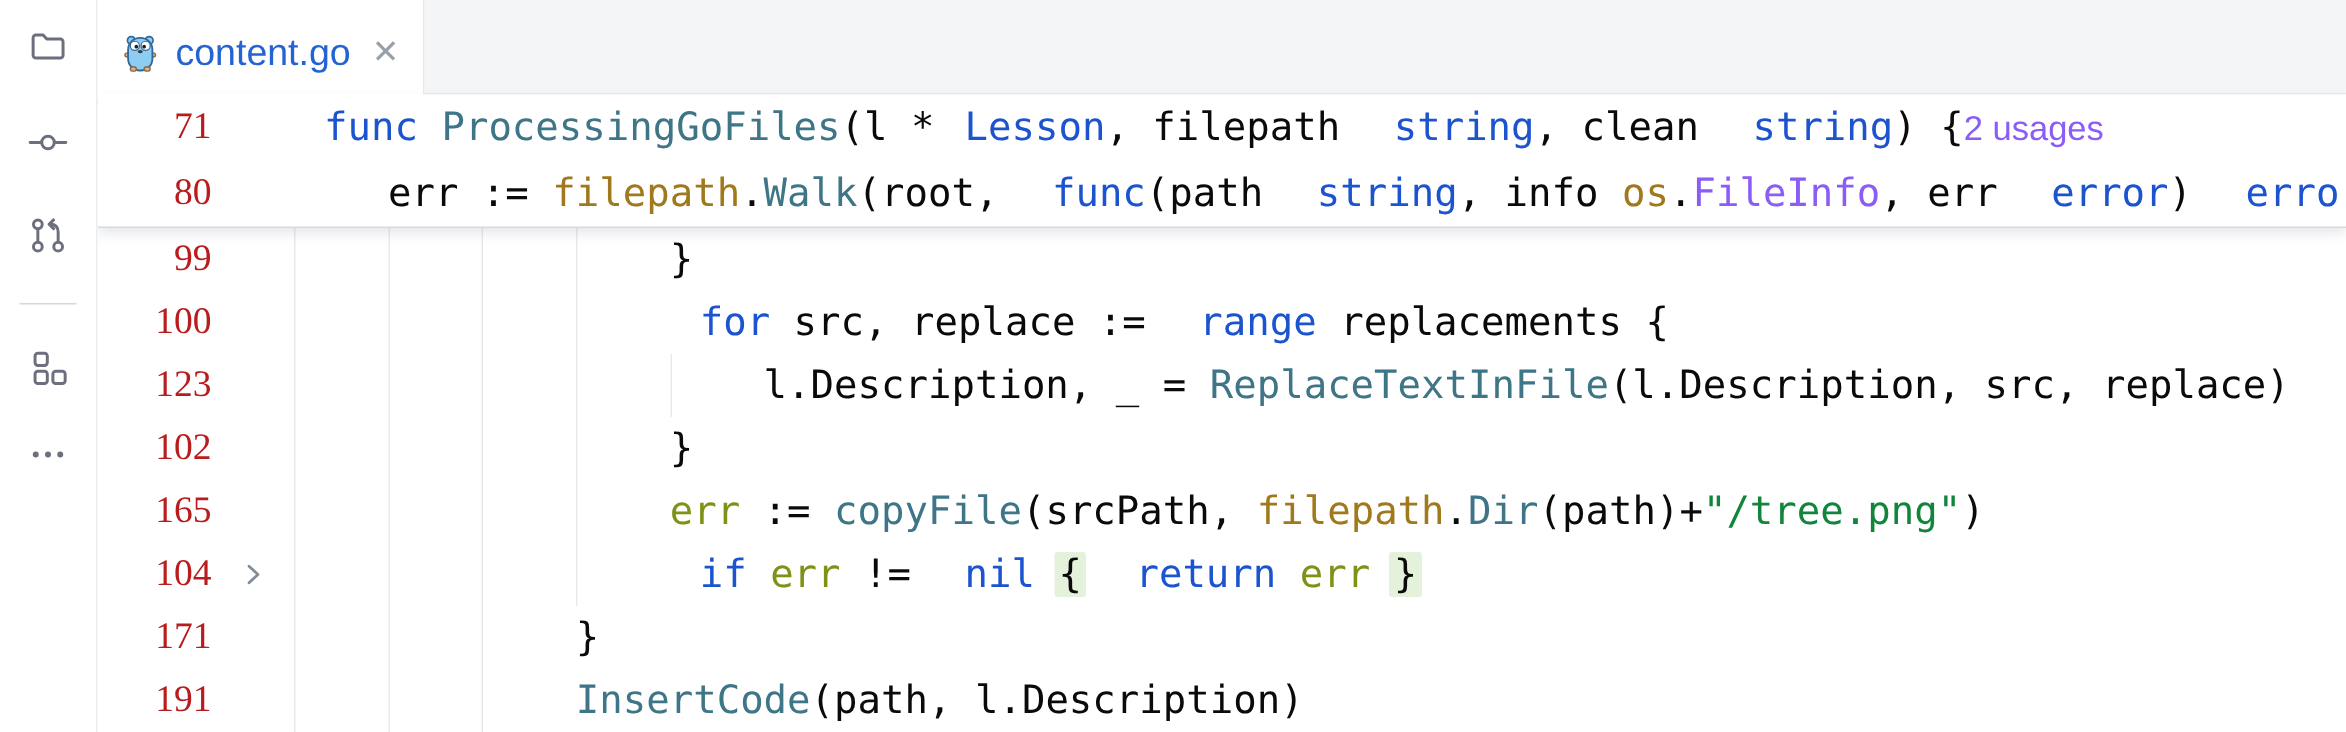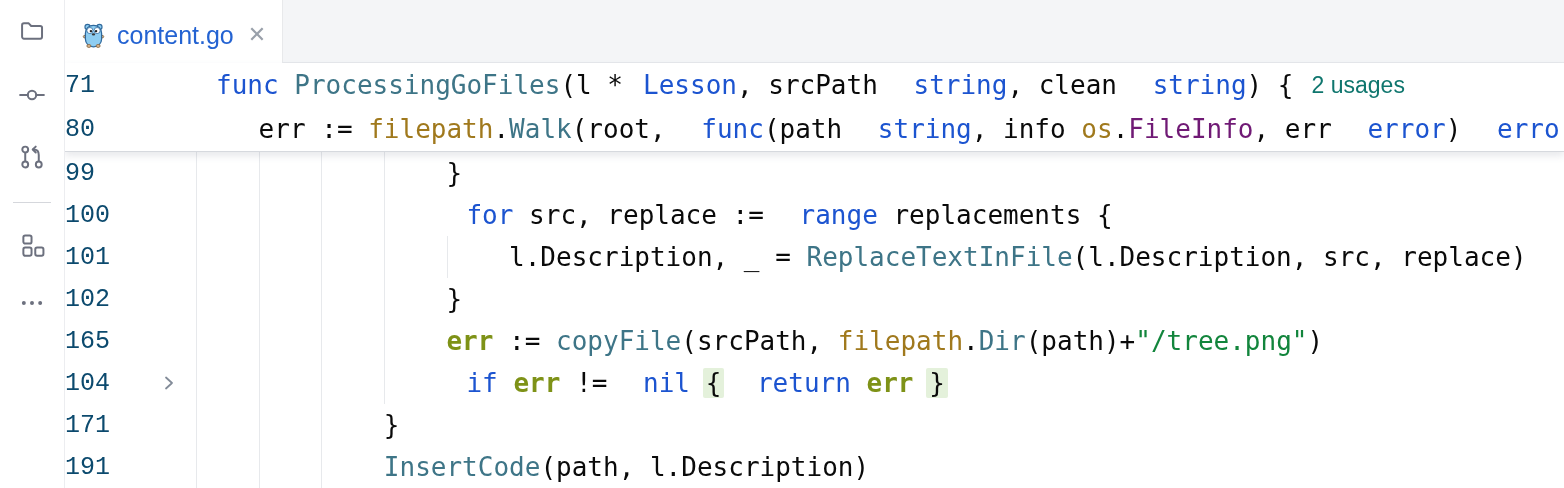--- a/index.html
+++ b/index.html
@@ -25,34 +25,34 @@
   .tab-label{font-size:25px;color:#2463D2;}
   .tab-close{font-size:22px;color:#99A0AA;margin-left:4px;line-height:1;}
 
   
   .sticky{position:relative;background:#ffffff;border-bottom:1px solid #D6D9DE;
           box-shadow:0 4px 7px rgba(99,110,125,.15);z-index:3;}
   .bodyc{position:relative;background:#ffffff;height:337px;overflow:hidden;}
   .code-row{display:flex;align-items:center;height:42px;position:relative;z-index:1;}
   .sticky-row{height:44px;}
   .gutter{width:131px;flex:none;display:flex;align-items:center;height:100%;}
-  .num{width:76px;font-family:Liberation Mono, monospace;
-       font-size:25px;color:#0c4a6e;flex:none;}
+  .num{width:76px;text-align:right;font-family:Liberation Serif, serif;
+       font-size:25px;color:#b91c1c;flex:none;}
   .foldc{width:55px;display:flex;justify-content:center;align-items:center;}
   .code{font-family:"DejaVu Sans Mono",monospace;font-size:26px;line-height:1;
         white-space:pre;color:#000;}
-  .usages{font-family:"Liberation Sans",sans-serif;font-size:23px;color:#0f766e;margin-left:18px;}
+  .usages{font-family:"Liberation Sans",sans-serif;font-size:23px;color:#8b5cf6;}
 
   
   .tk-pl{color:#0A0A0A;}
   .tk-kw{color:#1C54D0;margin-left:20px;}
   .tk-fn{color:#3E7587;}
   .tk-pkg{color:#A0791D;}
-  .tk-ty{color:#701a75;}
-  .tk-olv{color:#7E9217;font-weight:bold;}
+  .tk-ty{color:#8b5cf6;}
+  .tk-olv{color:#7E9217;}
   .tk-str{color:#12853C;}
   .tk-fb{color:#0A0A0A;background:#E4F1DB;padding:0 3px;margin:0 -3px;border-radius:2px;}
 
   
   .guide{position:absolute;width:1px;background:#E7E9EC;z-index:0;}
 </style>
 </head>
 <body>
 
 <div class="app">
@@ -120,21 +120,21 @@
         <div class="tab-underline"></div>
       </div>
     </div>
 
     <div class="sticky" id="sticky-rows">
         <div class="code-row sticky-row">
           <div class="gutter">
             <span class="num">71</span>
             <span class="foldc"></span>
           </div>
-          <span class="code"><span class="tk-kw">func</span><span class="tk-pl"> </span><span class="tk-fn">ProcessingGoFiles</span><span class="tk-pl">(l *</span><span class="tk-kw">Lesson</span><span class="tk-pl">, srcPath </span><span class="tk-kw">string</span><span class="tk-pl">, clean </span><span class="tk-kw">string</span><span class="tk-pl">) {</span></span>
+          <span class="code"><span class="tk-kw">func</span><span class="tk-pl"> </span><span class="tk-fn">ProcessingGoFiles</span><span class="tk-pl">(l *</span><span class="tk-kw">Lesson</span><span class="tk-pl">, filepath </span><span class="tk-kw">string</span><span class="tk-pl">, clean </span><span class="tk-kw">string</span><span class="tk-pl">) {</span></span>
           <span class="usages">2 usages</span>
         </div>
         <div class="code-row sticky-row">
           <div class="gutter">
             <span class="num">80</span>
             <span class="foldc"></span>
           </div>
           <span class="code"><span class="tk-pl">    err := </span><span class="tk-pkg">filepath</span><span class="tk-pl">.</span><span class="tk-fn">Walk</span><span class="tk-pl">(root, </span><span class="tk-kw">func</span><span class="tk-pl">(path </span><span class="tk-kw">string</span><span class="tk-pl">, info </span><span class="tk-pkg">os</span><span class="tk-pl">.</span><span class="tk-ty">FileInfo</span><span class="tk-pl">, err </span><span class="tk-kw">error</span><span class="tk-pl">) </span><span class="tk-kw">error</span><span class="tk-pl"> {</span></span>
         </div>
       </div>
@@ -154,21 +154,21 @@
         </div>
         <div class="code-row">
           <div class="gutter">
             <span class="num">100</span>
             <span class="foldc"></span>
           </div>
           <span class="code"><span class="tk-pl">                </span><span class="tk-kw">for</span><span class="tk-pl"> src, replace := </span><span class="tk-kw">range</span><span class="tk-pl"> replacements {</span></span>
         </div>
         <div class="code-row">
           <div class="gutter">
-            <span class="num">101</span>
+            <span class="num">123</span>
             <span class="foldc"></span>
           </div>
           <span class="code"><span class="tk-pl">                    l.Description, _ = </span><span class="tk-fn">ReplaceTextInFile</span><span class="tk-pl">(l.Description, src, replace)</span></span>
         </div>
         <div class="code-row">
           <div class="gutter">
             <span class="num">102</span>
             <span class="foldc"></span>
           </div>
           <span class="code"><span class="tk-pl">                }</span></span>

